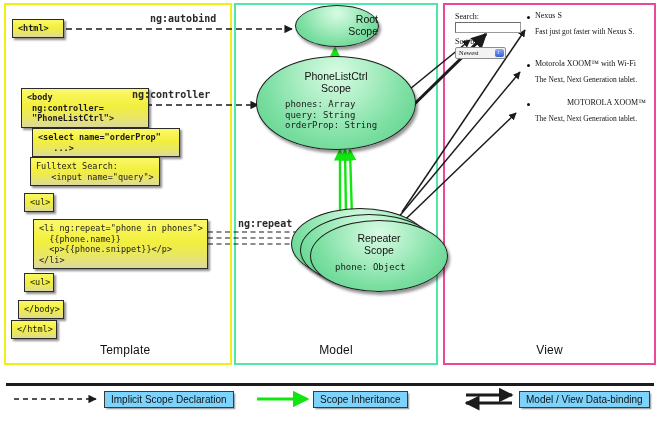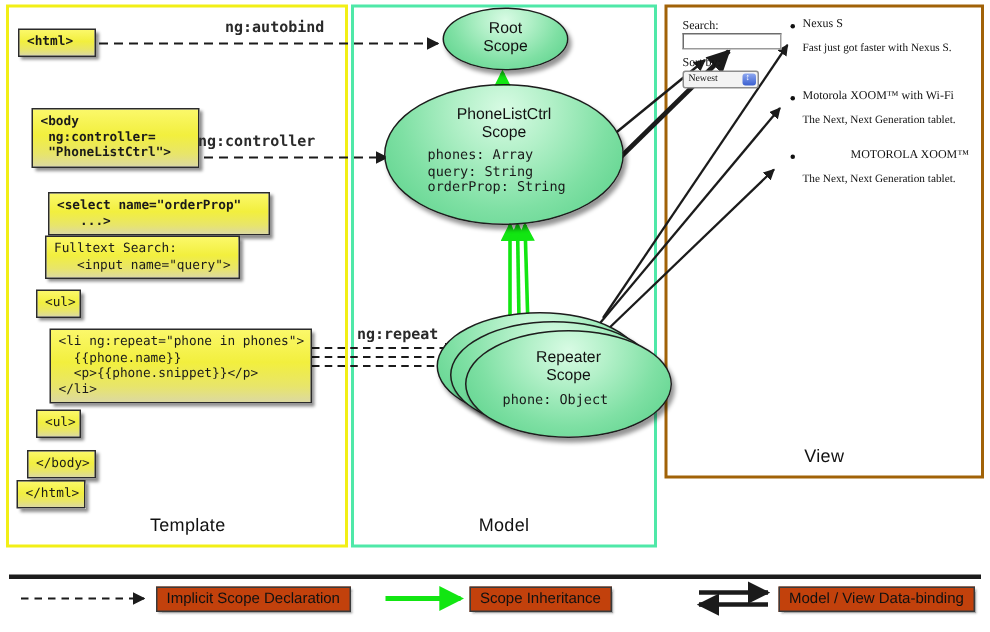--- a/index.html
+++ b/index.html
@@ -4,21 +4,21 @@
 <style>
   html,body{margin:0;padding:0;background:#ffffff;}
   body{width:660px;height:421px;overflow:hidden;
        font-family:"Liberation Sans", sans-serif;}
   #stage{position:relative;width:660px;height:421px;}
 
   
   .panel{position:absolute;background:#fff;box-sizing:border-box;}
   #panel-template{left:4px;top:3px;width:228px;height:362px;border:2px solid #f2ef16;}
   #panel-model{left:234px;top:3px;width:204px;height:362px;border:2px solid #4fe8a8;}
-  #panel-view{left:443px;top:3px;width:213px;height:316px;border:2px solid #a16207;}
+  #panel-view{left:443px;top:3px;width:213px;height:362px;border:2px solid #ec4899;}
 
   .panel-label{position:absolute;bottom:6px;left:0;width:100%;text-align:center;
                font-size:12px;color:#111;letter-spacing:.2px;}
   #panel-template .panel-label{text-align:left;padding-left:94px;}
 
   
   .codebox{position:absolute;box-sizing:border-box;
            border:1.5px solid #2b2b2b;
            background:linear-gradient(180deg,#fbf86a 0%,#f2ef3e 45%,#e8e56a 78%,#dcd9a0 100%);
            box-shadow:2px 2px 2px rgba(0,0,0,.45);
@@ -55,21 +55,21 @@
   .vselect .knob:after{content:"\2195";position:absolute;left:2px;top:-2px;
                  color:#fff;font-size:6px;line-height:10px;}
   .phone-item{position:absolute;font-family:"Liberation Serif",serif;color:#111;}
   .phone-name{font-size:8px;line-height:10px;}
   .phone-snip{font-size:7.5px;line-height:10px;}
   .bullet{position:absolute;width:3px;height:3px;border-radius:50%;background:#111;}
 
   
   #legend-rule{position:absolute;left:6px;top:383px;width:648px;height:3px;background:#1c1c1c;}
   .legbox{position:absolute;box-sizing:border-box;border:1.5px solid #3a3a3a;
-          background:#c2410c;box-shadow:1.5px 1.5px 1.5px rgba(0,0,0,.35);
+          background:#7dd3fc;box-shadow:1.5px 1.5px 1.5px rgba(0,0,0,.35);
           font-size:10px;color:#111;padding:2px 6px;white-space:nowrap;}
 
   svg.overlay{position:absolute;left:0;top:0;width:660px;height:421px;pointer-events:none;}
 </style>
 </head>
 <body>
 
 <div id="stage">
 
   <div class="panel" id="panel-template">
@@ -116,21 +116,21 @@
     <path d="M386,238 L516,113" stroke="#1b1b1b" stroke-width="1.5" fill="none" marker-end="url(#arrBig)"></path>
 
     <path d="M14,399 L96,399" stroke="#1b1b1b" stroke-width="1.4" fill="none" stroke-dasharray="5 4" marker-end="url(#arrB)"></path>
     <path d="M257,399 L307,399" stroke="#12e612" stroke-width="3.2" fill="none" marker-end="url(#arrG)"></path>
     <path d="M466,395 L512,395" stroke="#1b1b1b" stroke-width="3" fill="none" marker-end="url(#arrBig)"></path>
     <path d="M512,403 L466,403" stroke="#1b1b1b" stroke-width="3" fill="none" marker-end="url(#arrBig)"></path>
   </svg>
 
   <div class="codebox" style="left:12px;top:19px;width:52px;">&lt;html&gt;</div>
 
-  <div class="codebox" style="left:21px;top:72px;width:112px;">&lt;body
+  <div class="codebox" style="left:21px;top:88px;width:128px;">&lt;body
  ng:controller=
  "PhoneListCtrl"&gt;</div>
 
   <div class="codebox" style="left:32px;top:128px;width:148px;">&lt;select name="orderProp"
    ...&gt;</div>
 
   <div class="codebox plain" style="left:30px;top:157px;width:130px;">Fulltext Search:
    &lt;input name="query"&gt;</div>
 
   <div class="codebox plain" style="left:24px;top:193px;width:30px;">&lt;ul&gt;</div>
@@ -144,21 +144,21 @@
 
   <div class="codebox plain" style="left:18px;top:300px;width:46px;">&lt;/body&gt;</div>
 
   <div class="codebox plain" style="left:11px;top:320px;width:46px;">&lt;/html&gt;</div>
 
   <div class="edgelabel" style="left:150px;top:13px;">ng:autobind</div>
   <div class="edgelabel" style="left:132px;top:89px;">ng:controller</div>
   <div class="edgelabel" style="left:238px;top:218px;">ng:repeat</div>
 
   <div class="ellipse" style="left:295px;top:5px;width:84px;height:42px;">
-    <div class="etitle" style="padding-top:7px;white-space:pre;">Root
+    <div class="etitle" style="padding-top:7px;white-space:pre;text-align:right;">Root
 Scope</div>
   </div>
 
   <div class="ellipse" style="left:256px;top:56px;width:160px;height:94px;">
     <div class="etitle" style="padding-top:13px;white-space:pre;">PhoneListCtrl
 Scope</div>
     <div class="eprops" style="padding:5px 0 0 28px;">
       <div>phones: Array</div>
       <div>query: String</div>
       <div style="font-weight:normal;">orderProp: String</div>

